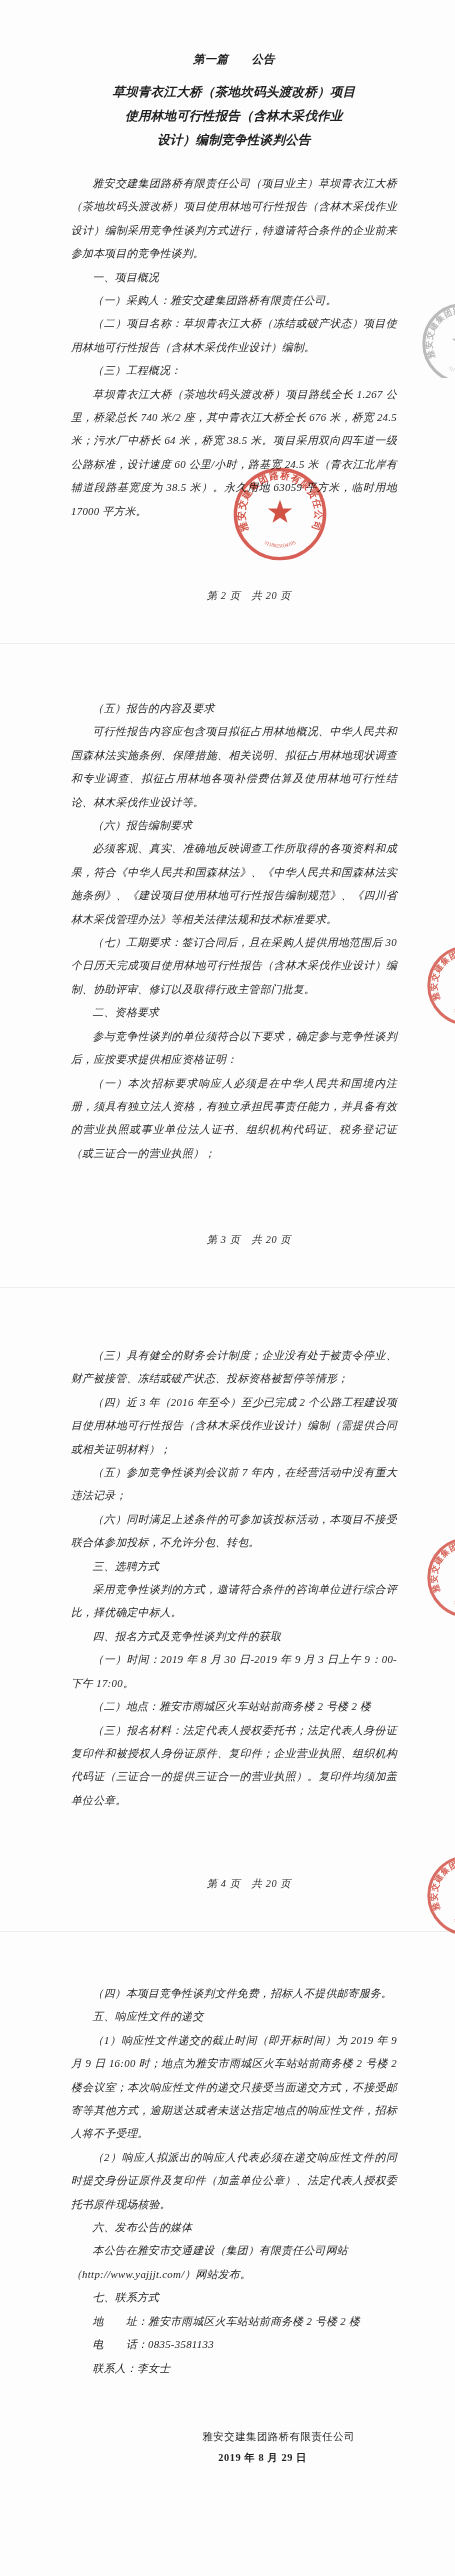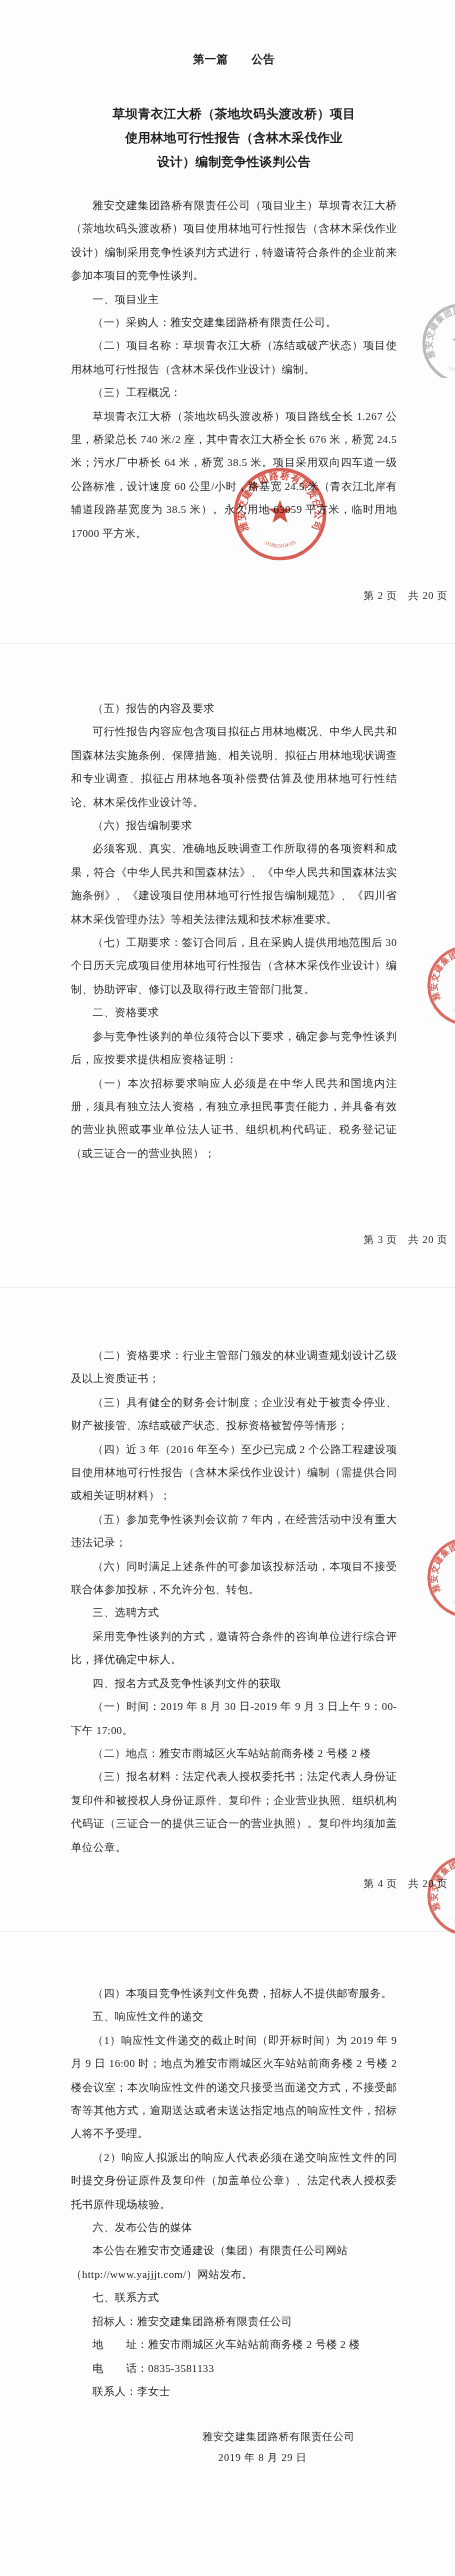--- a/index.html
+++ b/index.html
@@ -3,21 +3,21 @@
 <meta charset="utf-8">
 <style>
   html,body{margin:0;padding:0;}
   body{
     width:456px;height:2576px;position:relative;
     background:#fdfdfd;
     font-family:"Liberation Serif","DejaVu Serif",serif;
     color:#1f1f1f;
     overflow:hidden;
   }
-  #doc{position:relative;width:399px;height:2576px;}
+  #doc{position:relative;width:399px;height:2576px;font-style:italic;}
   .page{
     position:relative;
     width:456px;
     box-sizing:border-box;
     padding-left:71px;
     padding-right:59px;
     border-bottom:1.1px solid #ededed;
   }
   .page-1{height:644px;padding-top:48px;}
   .page-2{height:644px;padding-top:53px;}
@@ -32,25 +32,25 @@
   .blk.para{text-indent:2em;}
   .blk.cont{text-indent:0;}
   .blk.part-heading{
     text-align:center;text-indent:0;
     font-weight:bold;font-size:11.4px;line-height:23px;
   }
   .blk.title-line{
     text-align:center;text-indent:0;
     font-weight:bold;font-size:12.5px;line-height:24px;
   }
-  .blk.title-line.first{margin-top:31px;text-align:center;}
+  .blk.title-line.first{margin-top:9px;text-align:center;}
   .blk.title-gap{height:20px;}
   .page-footer{
-    position:absolute;left:0;right:8px;bottom:40px;
-    text-align:right;font-size:10.3px;color:#2a2a2a;
+    position:absolute;left:0;right:0;bottom:40px;
+    text-align:center;font-size:10.3px;color:#2a2a2a;
     letter-spacing:0.6px;
     padding-left:42px;
   }
   
   .sig-company{position:absolute;top:498px;right:101px;font-size:10.3px;letter-spacing:0.6px;}
   .sig-date{position:absolute;top:519px;right:149px;font-size:10.3px;letter-spacing:0.6px;}
   
   .big-seal{
     position:absolute;top:465px;left:231px;width:98px;height:98px;
     mix-blend-mode:multiply;opacity:.88;pointer-events:none;
@@ -71,21 +71,21 @@
 
 <div id="doc">
     <section class="page page-1">
     <div>
         <div class="blk part-heading">第一篇　　公告</div>
         <div class="blk title-line first">草坝青衣江大桥（茶地坎码头渡改桥）项目</div>
         <div class="blk title-line">使用林地可行性报告（含林木采伐作业</div>
         <div class="blk title-line">设计）编制竞争性谈判公告</div>
         <div class="blk title-gap"></div>
         <div class="blk para">雅安交建集团路桥有限责任公司（项目业主）草坝青衣江大桥（茶地坎码头渡改桥）项目使用林地可行性报告（含林木采伐作业设计）编制采用竞争性谈判方式进行，特邀请符合条件的企业前来参加本项目的竞争性谈判。</div>
-        <div class="blk para">一、项目业主</div>
+        <div class="blk para">一、项目概况</div>
         <div class="blk para">（一）采购人：雅安交建集团路桥有限责任公司。</div>
         <div class="blk para">（二）项目名称：草坝青衣江大桥（冻结或破产状态）项目使用林地可行性报告（含林木采伐作业设计）编制。</div>
         <div class="blk para">（三）工程概况：</div>
         <div class="blk para">草坝青衣江大桥（茶地坎码头渡改桥）项目路线全长 1.267 公里，桥梁总长 740 米/2 座，其中青衣江大桥全长 676 米，桥宽 24.5 米；污水厂中桥长 64 米，桥宽 38.5 米。项目采用双向四车道一级公路标准，设计速度 60 公里/小时，路基宽 24.5 米（青衣江北岸有辅道段路基宽度为 38.5 米）。永久用地 63059 平方米，临时用地 17000 平方米。</div>
       </div>
     <div class="page-footer">第 2 页　共 20 页</div>
   </section>
     <section class="page page-2">
     <div>
         <div class="blk para">（五）报告的内容及要求</div>
@@ -94,21 +94,20 @@
         <div class="blk para">必须客观、真实、准确地反映调查工作所取得的各项资料和成果，符合《中华人民共和国森林法》、《中华人民共和国森林法实施条例》、《建设项目使用林地可行性报告编制规范》、《四川省林木采伐管理办法》等相关法律法规和技术标准要求。</div>
         <div class="blk para">（七）工期要求：签订合同后，且在采购人提供用地范围后 30 个日历天完成项目使用林地可行性报告（含林木采伐作业设计）编制、协助评审、修订以及取得行政主管部门批复。</div>
         <div class="blk para">二、资格要求</div>
         <div class="blk para">参与竞争性谈判的单位须符合以下要求，确定参与竞争性谈判后，应按要求提供相应资格证明：</div>
         <div class="blk para">（一）本次招标要求响应人必须是在中华人民共和国境内注册，须具有独立法人资格，有独立承担民事责任能力，并具备有效的营业执照或事业单位法人证书、组织机构代码证、税务登记证（或三证合一的营业执照）；</div>
       </div>
     <div class="page-footer">第 3 页　共 20 页</div>
   </section>
     <section class="page page-3">
     <div>
-        <div class="blk para">（二）资格要求：行业主管部门颁发的林业调查规划设计乙级及以上资质证书；</div>
         <div class="blk para">（三）具有健全的财务会计制度；企业没有处于被责令停业、财产被接管、冻结或破产状态、投标资格被暂停等情形；</div>
         <div class="blk para">（四）近 3 年（2016 年至今）至少已完成 2 个公路工程建设项目使用林地可行性报告（含林木采伐作业设计）编制（需提供合同或相关证明材料）；</div>
         <div class="blk para">（五）参加竞争性谈判会议前 7 年内，在经营活动中没有重大违法记录；</div>
         <div class="blk para">（六）同时满足上述条件的可参加该投标活动，本项目不接受联合体参加投标，不允许分包、转包。</div>
         <div class="blk para">三、选聘方式</div>
         <div class="blk para">采用竞争性谈判的方式，邀请符合条件的咨询单位进行综合评比，择优确定中标人。</div>
         <div class="blk para">四、报名方式及竞争性谈判文件的获取</div>
         <div class="blk para">（一）时间：2019 年 8 月 30 日-2019 年 9 月 3 日上午 9：00-下午 17:00。</div>
         <div class="blk para">（二）地点：雅安市雨城区火车站站前商务楼 2 号楼 2 楼</div>
         <div class="blk para">（三）报名材料：法定代表人授权委托书；法定代表人身份证复印件和被授权人身份证原件、复印件；企业营业执照、组织机构代码证（三证合一的提供三证合一的营业执照）。复印件均须加盖单位公章。</div>
@@ -118,21 +117,20 @@
     <section class="page page-4">
     <div>
         <div class="blk para">（四）本项目竞争性谈判文件免费，招标人不提供邮寄服务。</div>
         <div class="blk para">五、响应性文件的递交</div>
         <div class="blk para">（1）响应性文件递交的截止时间（即开标时间）为 2019 年 9 月 9 日 16:00 时；地点为雅安市雨城区火车站站前商务楼 2 号楼 2 楼会议室；本次响应性文件的递交只接受当面递交方式，不接受邮寄等其他方式，逾期送达或者未送达指定地点的响应性文件，招标人将不予受理。</div>
         <div class="blk para">（2）响应人拟派出的响应人代表必须在递交响应性文件的同时提交身份证原件及复印件（加盖单位公章）、法定代表人授权委托书原件现场核验。</div>
         <div class="blk para">六、发布公告的媒体</div>
         <div class="blk para">本公告在雅安市交通建设（集团）有限责任公司网站</div>
         <div class="blk cont">（http://www.yajjjt.com/）网站发布。</div>
         <div class="blk para">七、联系方式</div>
-        <div class="blk para">招标人：雅安交建集团路桥有限责任公司</div>
         <div class="blk para">地　　址：雅安市雨城区火车站站前商务楼 2 号楼 2 楼</div>
         <div class="blk para">电　　话：0835-3581133</div>
         <div class="blk para">联系人：李女士</div>
       </div>
   </section>
   </div>
 
 <svg class="big-seal" id="big-seal" viewBox="0 0 200 200" xmlns="http://www.w3.org/2000/svg">
   <circle cx="100" cy="100" r="91" fill="none" stroke="#cf3a2c" stroke-width="7" opacity="0.92"></circle>
   <polygon points="100,71 106.1,88.6 124.7,89 109.9,100.2 115.3,118 100,107.4 84.7,118 90.1,100.2 75.3,89 93.9,88.6" fill="#cf3a2c"></polygon>
@@ -198,15 +196,15 @@
     <textPath href="#seal-arc-top" startOffset="50%" text-anchor="middle">雅安交建集团路桥有限责任公司</textPath>
   </text>
   <text font-size="10.5" fill="#cf3a2c">
     <textPath href="#seal-arc-bottom" startOffset="50%" text-anchor="middle">5118025034105</textPath>
   </text>
 </svg>
   </div>
 
 <div class="sig-wrap">
   <div class="sig-company" id="sig-company" style="position:absolute;top:2430px;right:101px;font-size:10.3px;letter-spacing:0.6px;">雅安交建集团路桥有限责任公司</div>
-  <div class="sig-date" id="sig-date" style="position:absolute;top:2451px;right:149px;font-size:10.3px;letter-spacing:0.6px;">2019 年 8 月 29 日</div>
+  <div class="sig-date" id="sig-date" style="position:absolute;top:2451px;right:149px;font-size:10.3px;letter-spacing:0.6px;font-weight:bold;">2019 年 8 月 29 日</div>
 </div>
 
 
 </body></html>

